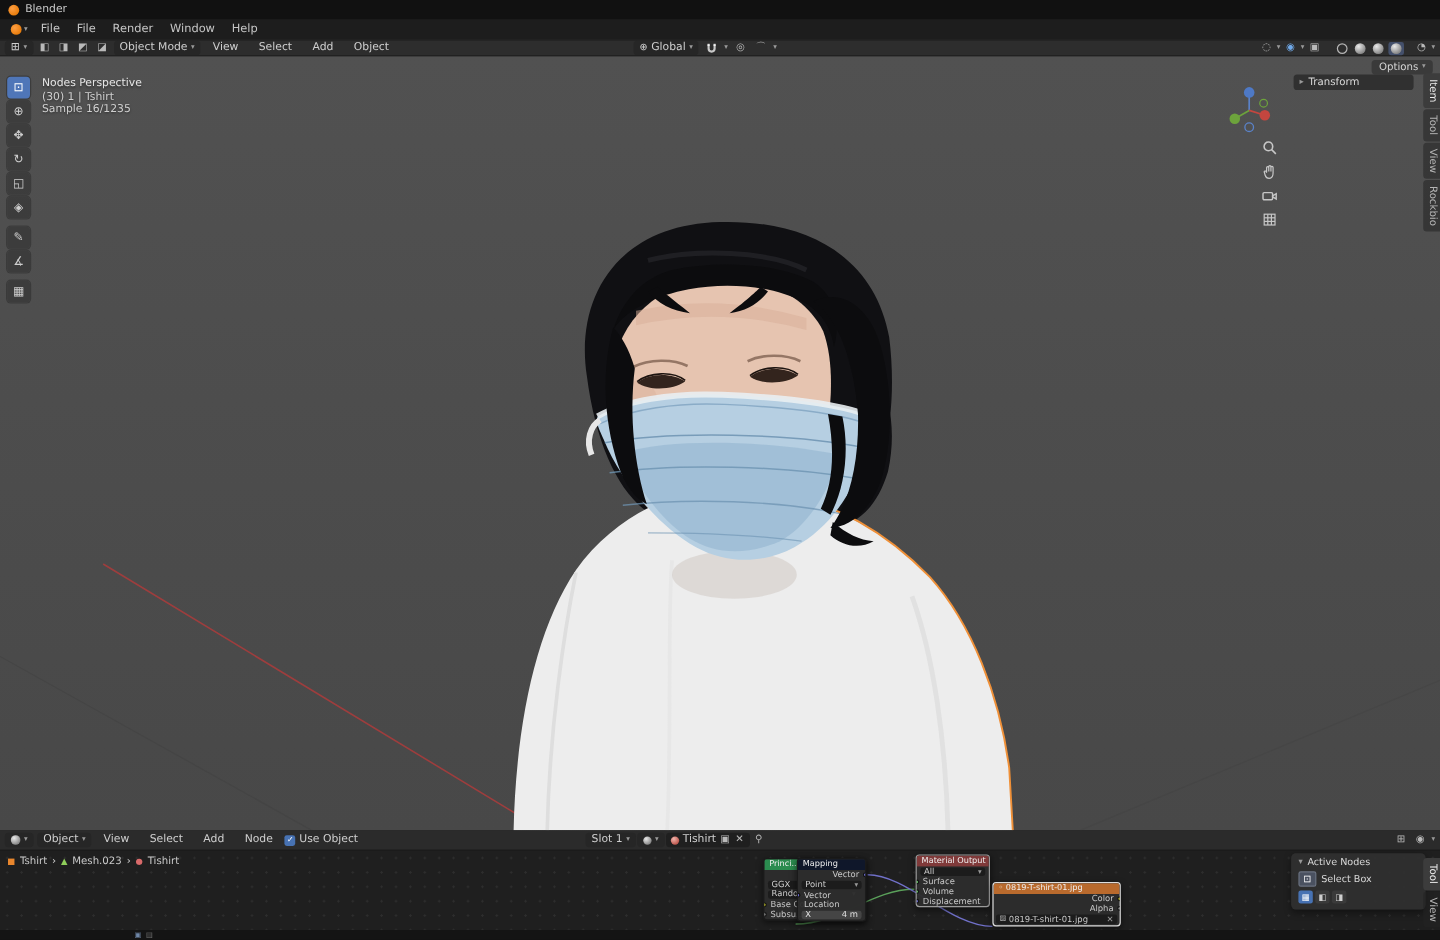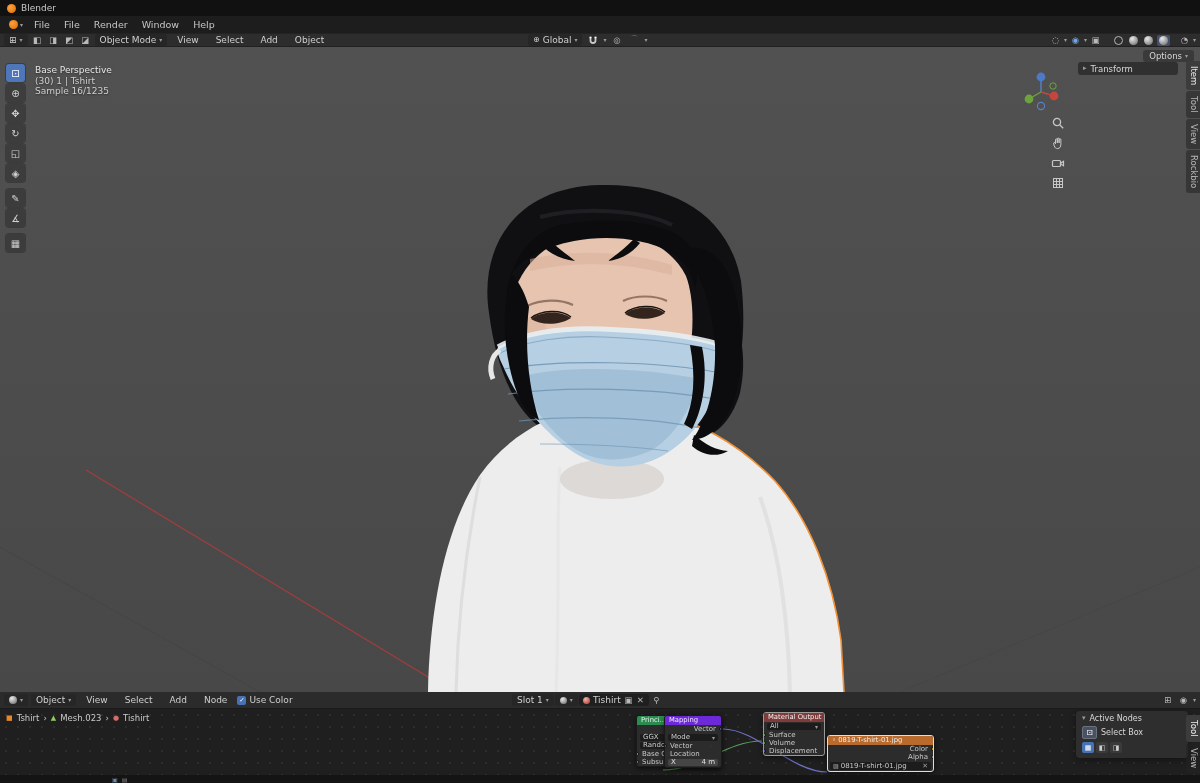--- a/index.html
+++ b/index.html
@@ -52,21 +52,21 @@
   .navicon{width:16px;height:16px;display:flex;align-items:center;justify-content:center;opacity:.85;}
 
   .npanel{position:absolute;top:15px;right:22px;width:100px;height:13px;background:rgba(46,46,46,.92);border-radius:3px;display:flex;align-items:center;gap:4px;padding:0 5px;font-size:8.5px;color:#d8d8d8;}
   .side-tabs{position:absolute;top:14px;right:0;display:flex;flex-direction:column;gap:1px;}
   .side-tab{writing-mode:vertical-rl;font-size:8.5px;color:#b5b5b5;padding:5px 1px;background:rgba(34,34,34,.55);border-radius:3px 0 0 3px;width:14px;text-align:center;}
   .side-tab.active{background:#3c3c3c;color:#ececec;}
 
   
   .shader{position:absolute;top:692px;left:0;width:1200px;height:83px;}
   .sheader{height:17px;background:#2b2b2b;border-bottom:1px solid #1a1a1a;display:flex;align-items:center;gap:3px;padding:0 4px;font-size:9px;color:#cfcfcf;position:relative;}
-  .sh-center{position:absolute;left:512px;display:flex;align-items:center;gap:1px;}
+  .sh-center{position:absolute;left:488px;display:flex;align-items:center;gap:1px;}
   .sh-right{margin-left:auto;display:flex;align-items:center;gap:3px;}
   .checkbox{width:9px;height:9px;border-radius:2px;background:#4772b3;color:#fff;font-size:6.5px;display:flex;align-items:center;justify-content:center;line-height:1;}
   .field{display:flex;align-items:center;gap:3px;background:#1f1f1f;border-radius:3px;padding:0 4px;height:12px;}
   .mat-dot{width:7px;height:7px;border-radius:50%;background:radial-gradient(circle at 35% 30%,#f0b4ac,#c05a50 70%);}
   .canvas{position:relative;height:66px;background:#1f1f1f;background-image:radial-gradient(#2d2d2d .8px,transparent .9px);background-size:12px 12px;overflow:hidden;}
   .breadcrumb{position:absolute;left:6px;top:4px;display:flex;align-items:center;gap:4px;font-size:8.5px;color:#c9c9c9;z-index:5;}
   .bc-icon{font-size:7px;line-height:1;}
   .noodles{position:absolute;inset:0;z-index:1;pointer-events:none;}
 
   .node{position:absolute;background:rgba(45,45,45,.96);border:1px solid #1a1a1a;border-radius:3px;box-shadow:0 2px 5px rgba(0,0,0,.5);font-size:7px;color:#c8c8c8;overflow:hidden;}
@@ -261,21 +261,21 @@
         </div>
       <div class="tool">
           <span>∡</span>
         </div>
       <div class="tool group-gap">
           <span>▦</span>
         </div>
     </div>
 
     <div class="overlay">
-      <div>Base Perspective</div>
+      <div>Nodes Perspective</div>
       <div>(30) 1 | Tshirt</div>
       <div>Sample 16/1235</div>
     </div>
 
     <div class="options-pill">
       <span>Options</span>
       <span class="caret">▾</span>
     </div>
 
     <svg class="gizmo" width="42" height="42" viewBox="0 0 42 42">
@@ -341,21 +341,21 @@
         <span>Object</span>
         <span class="caret">▾</span>
       </span>
       <span class="menu-item">View</span>
       <span class="menu-item">Select</span>
       <span class="menu-item">Add</span>
       <span class="menu-item">Node</span>
       <span class="checkbox">
           <span>✓</span>
         </span>
-      <span>Use Color</span>
+      <span>Use Object</span>
 
       <span class="sh-center">
         <span class="pill">
           <span>Slot 1</span>
           <span class="caret">▾</span>
         </span>
         <span class="pill">
           <span class="sphere" style="width:7px;height:7px;"></span>
           <span class="caret">▾</span>
         </span>
@@ -406,24 +406,24 @@
           </div>
         <div class="ndrop">
             <span>Rando...</span>
             <span class="caret">▾</span>
           </div>
         <div class="nrow"><span class="sock l s-yellow"></span><span>Base Co...</span></div>
         <div class="nrow"><span class="sock l s-gray"></span><span>Subsu...</span></div>
       </div>
 
       <div class="node" style="left:664px;top:6px;width:58px;z-index:3;">
-        <div class="nhead" style="background:#6d28d9;">Mapping</div>
+        <div class="nhead" style="background:#0f172a;">Mapping</div>
         <div class="nrow r"><span>Vector</span><span class="sock r s-vector"></span></div>
         <div class="ndrop">
-            <span>Mode</span>
+            <span>Point</span>
             <span class="caret">▾</span>
           </div>
         <div class="nrow"><span class="sock l s-vector"></span><span>Vector</span></div>
         <div class="nrow"><span>Location</span></div>
         <div class="nslider">
             <span>X</span>
             <span>4 m</span>
           </div>
       </div>
 

